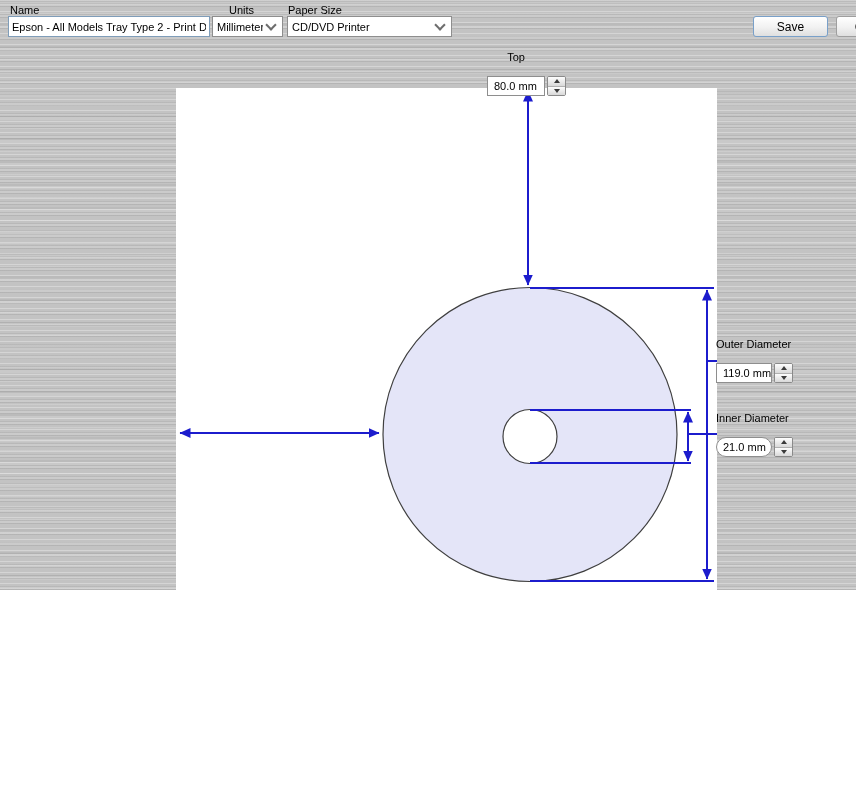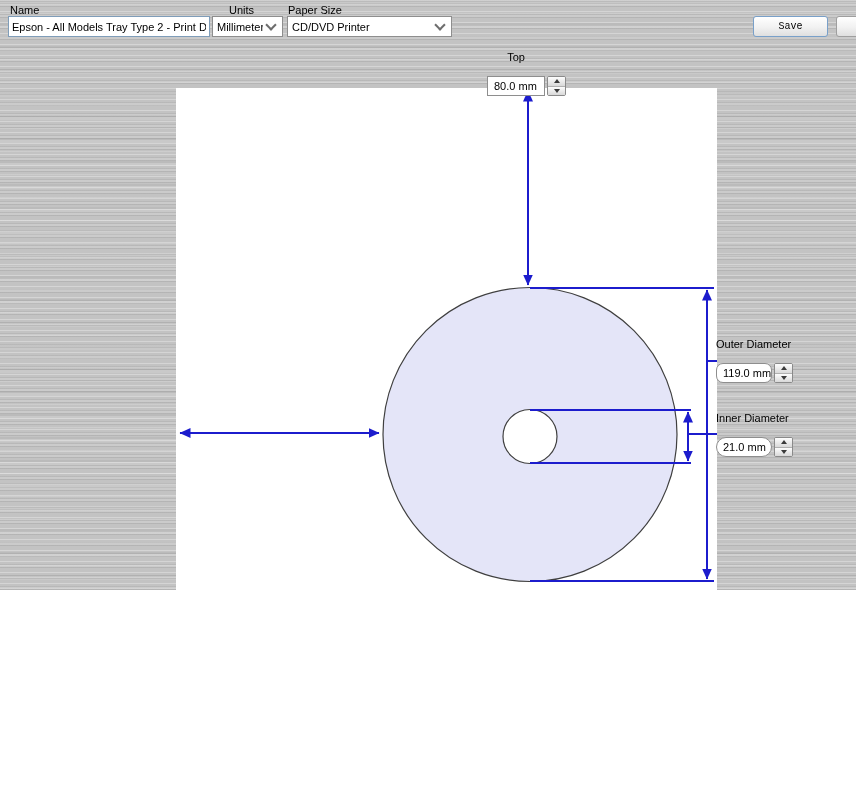--- a/index.html
+++ b/index.html
@@ -30,21 +30,21 @@
   }
   .combo .val{flex:1;overflow:hidden;white-space:nowrap;}
   .chev{
     width:6px;height:6px;border-right:2px solid #6d6d6d;border-bottom:2px solid #6d6d6d;
     transform:rotate(45deg);margin:-4px 3px 0 4px;flex:none;
   }
   .btn{
     position:absolute;box-sizing:border-box;height:21px;
     border:1px solid #79a0c9;border-radius:3px;
     background:linear-gradient(#ffffff,#f1f1f1 55%,#dfdfdf);
-    font-family:Liberation Mono, monospace;font-size:10px;color:#000;
+    font-family:Liberation Sans, sans-serif;font-size:12px;color:#000;
     text-align:center;cursor:default;
   }
   .btn.gray{border-color:#9f9f9f;}
   .measure{position:absolute;}
   .m-label{font-size:11px;color:#000;height:13px;white-space:nowrap;}
   .m-label.center{text-align:center;}
   .m-row{display:flex;margin-top:12px;}
   .m-field{
     box-sizing:border-box;height:20px;border:1px solid #8e8e8e;background:#fff;
     font-family:"Liberation Sans",sans-serif;font-size:11px;color:#000;
@@ -128,21 +128,21 @@
             <i class="tri-down"></i>
           </div>
       </div>
     </div>
   </div>
 
 
   <div class="measure" style="left:716px;top:338px;">
     <div class="m-label">Outer Diameter</div>
     <div class="m-row">
-      <input class="m-field" style="width: 56px; border-radius: 7px;" value="119.0 mm">
+      <input class="m-field" style="width: 56px;" value="119.0 mm">
       <div class="spin">
         <div class="spin-btn up">
             <i class="tri-up"></i>
           </div>
         <div class="spin-btn">
             <i class="tri-down"></i>
           </div>
       </div>
     </div>
   </div>

